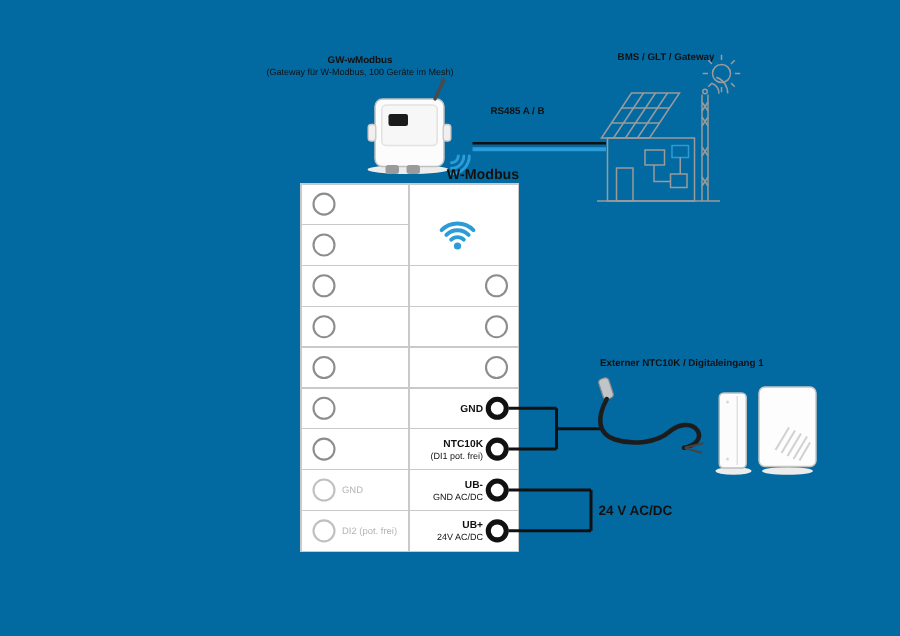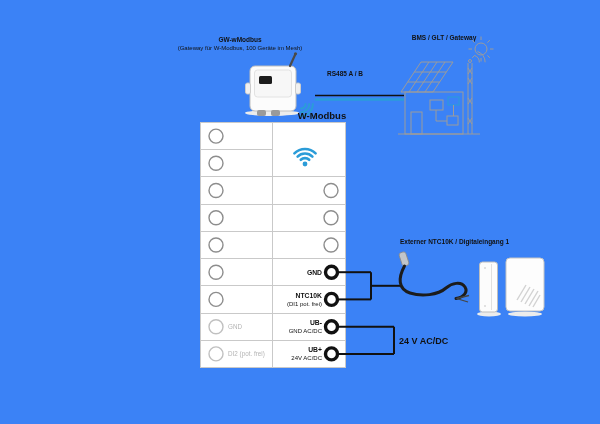--- a/index.html
+++ b/index.html
@@ -1,17 +1,17 @@
 <!DOCTYPE html>
 <html><head>
 <meta charset="utf-8">
 <style>
   html,body{margin:0;padding:0;background:#ffffff;}
   .canvas{
-    position:relative;width:600px;height:424px;background:#3b82f6;
+    position:relative;width:600px;height:424px;background:#0369a1;
     font-family:"Liberation Sans",sans-serif;overflow:hidden;text-align:right;
   }
   svg{position:absolute;left:0;top:0;}
   svg text{fill:#111111;font-family:"Liberation Sans",sans-serif;}
   .t-title{font-size:6.5px;font-weight:bold;}
   .t-subtitle{font-size:6px;}
   .t-bold65{font-size:6.5px;font-weight:bold;}
   .t-gray{font-size:6.3px;fill:#b4b4b4;}
   .t-term{font-size:6.8px;font-weight:bold;}
   .t-term-sub{font-size:6px;}

